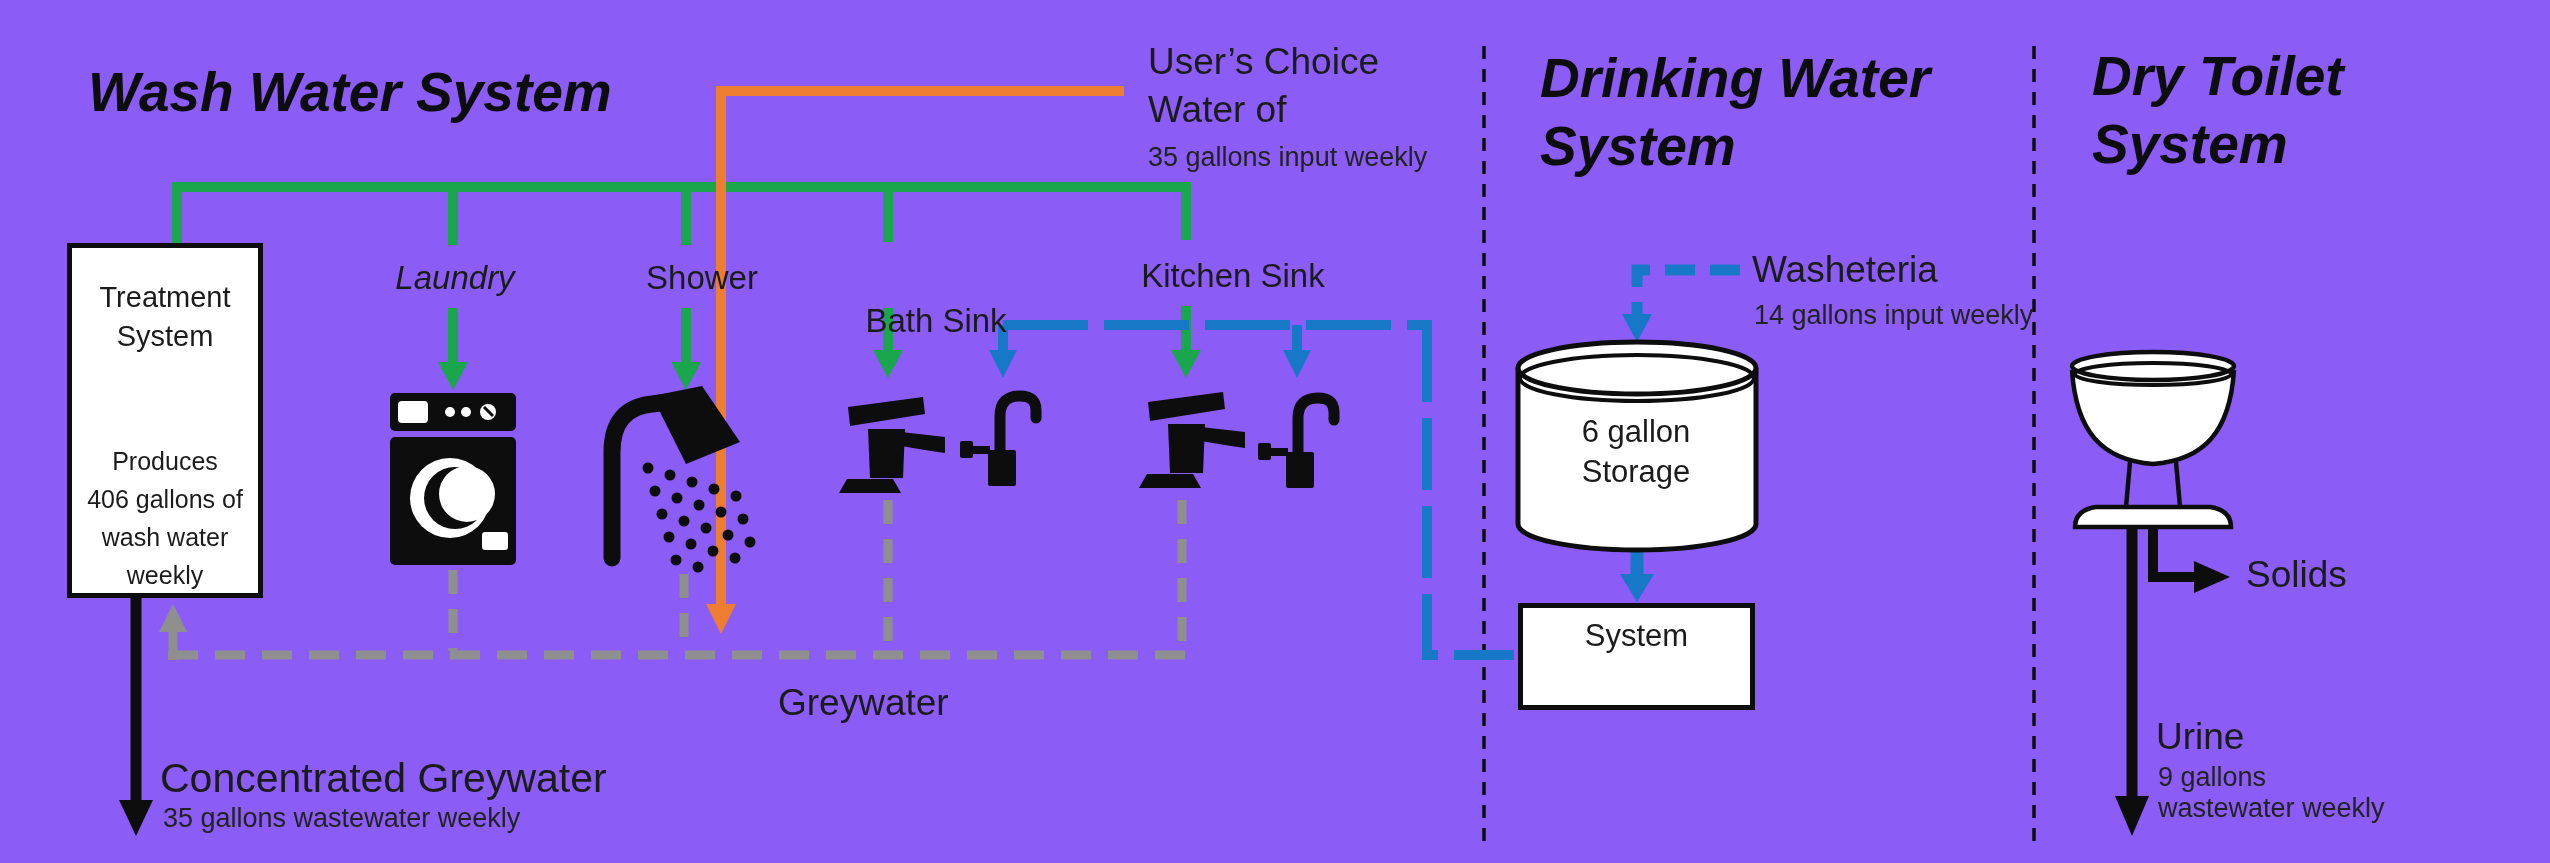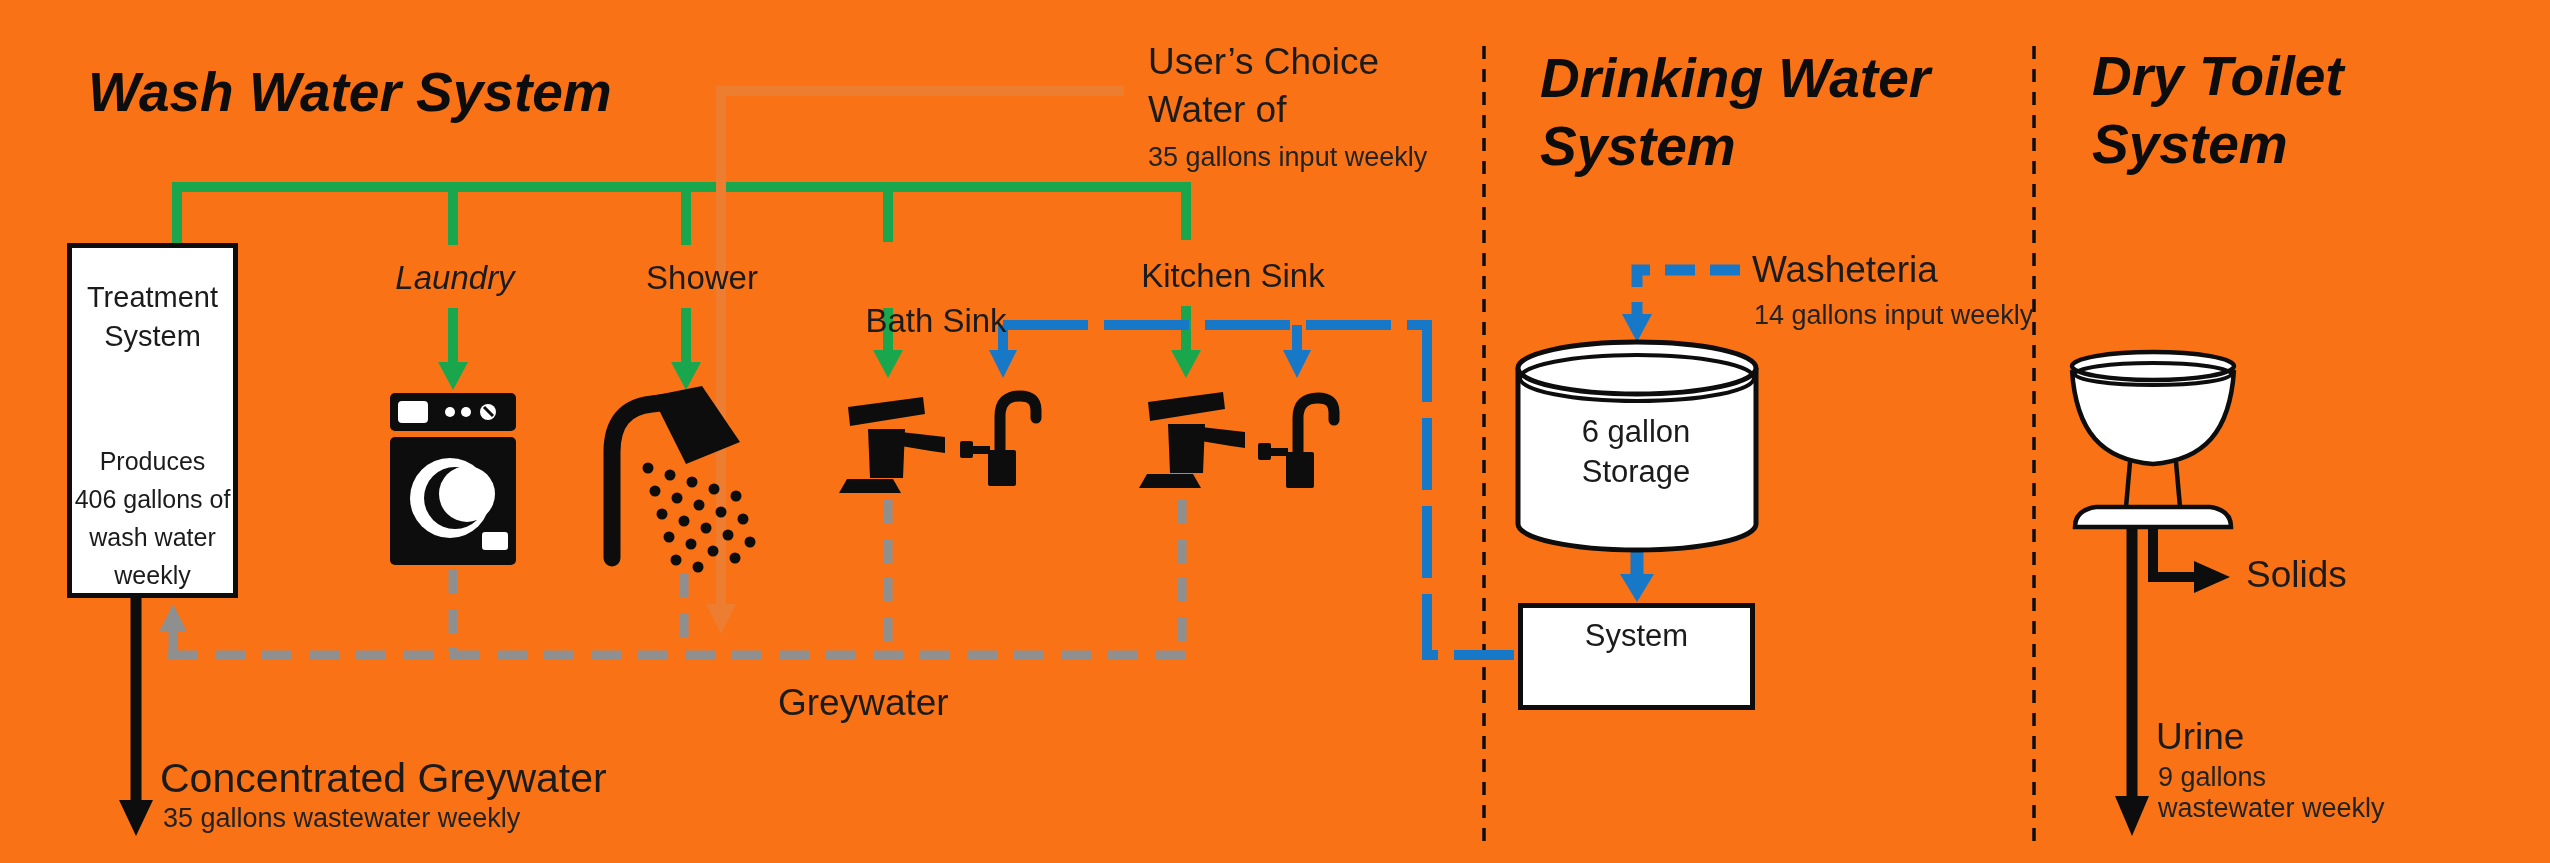--- a/index.html
+++ b/index.html
@@ -1,16 +1,16 @@
 <!DOCTYPE html>
 <html style="--c-green: #1AA64D; --c-orange: #ED7D31; --c-blue: #1878C8; --c-gray: #8F8F8F; --c-black: #0D0D0D;"><head>
 <meta charset="utf-8">
 <style>
   html,body{margin:0;padding:0;background:#ffffff;}
-  .canvas{position:relative;width:2550px;height:863px;background:#f97316;overflow:hidden;
+  .canvas{position:relative;width:2550px;height:863px;background:#8b5cf6;overflow:hidden;
           font-family:"Liberation Sans",sans-serif;color:#1b1b1b;}
   .abs{position:absolute;white-space:nowrap;}
   .title{font-size:55px;font-weight:700;font-style:italic;line-height:68px;color:#0d0d0d;}
   .applabel{font-size:33px;transform:translateX(-50%);}
   .seclabel{font-size:37px;}
   .sub{font-size:27px;line-height:31px;color:#222;}
   .bigcap{font-size:41px;}
   svg{position:absolute;left:0;top:0;}
   .st-green{stroke:var(--c-green);} .fl-green{fill:var(--c-green);}
   .st-orange{stroke:var(--c-orange);} .fl-orange{fill:var(--c-orange);}
@@ -208,21 +208,21 @@
     <div class="seclabel" style="line-height:48px;">User’s Choice</div>
     <div class="seclabel" style="line-height:48px;">Water of</div>
     <div class="sub" style="margin-top:8px;">35 gallons input weekly</div>
   </div>
 
   <div class="abs applabel" style="left:455px;top:259px;font-style:italic;">Laundry</div>
   <div class="abs applabel" style="left:702px;top:259px;">Shower</div>
   <div class="abs applabel" style="left:936px;top:257px;margin-top:45px;">Bath Sink</div>
   <div class="abs applabel" style="left:1233px;top:257px;">Kitchen Sink</div>
 
-  <div class="box" style="left:67px;top:243px;width:171px;height:355px;">
+  <div class="box" style="left:67px;top:243px;width:196px;height:355px;">
     <div class="treat-name">
       <div>Treatment</div>
       <div>System</div>
     </div>
     <div class="treat-prod">
       <div>Produces</div>
       <div>406 gallons of</div>
       <div>wash water</div>
       <div>weekly</div>
     </div>

